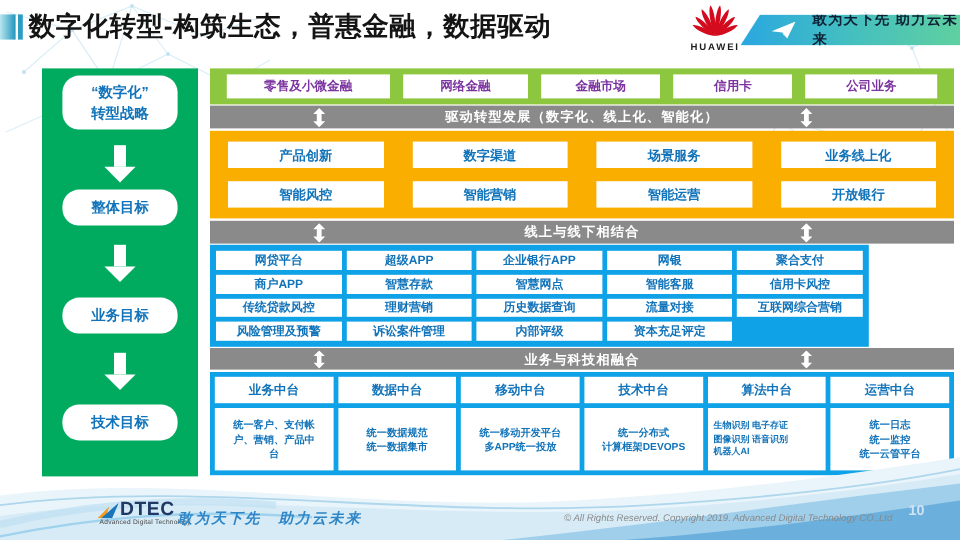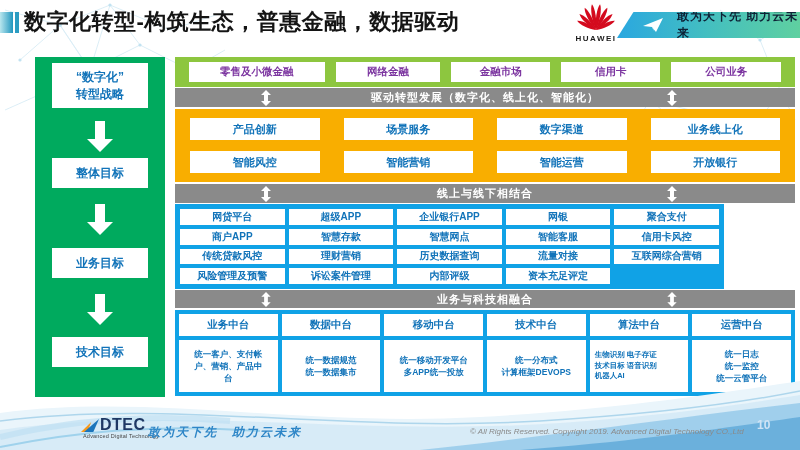--- a/index.html
+++ b/index.html
@@ -22,21 +22,21 @@
   .banner { position:absolute; left:617px; top:12px; width:183px; height:26px;
     background:linear-gradient(90deg,#2aa7e0,#44bfc0,#5fd0a0);
     clip-path:polygon(9% 0,100% 0,100% 100%,0 100%);
     display:flex; align-items:center; }
   .banner-plane { margin-left:26px; margin-right:14px; display:flex; }
   .banner-text { font-size:12px; font-weight:bold; color:#0e2236; letter-spacing:1px; }
 
   
   .sidebar { position:absolute; left:35px; top:57px; width:130px; height:340px; background:#00aa5e; }
   .sb-box { position:absolute; left:17px; width:96px; background:#fff; display:flex; align-items:center; justify-content:center;
-    text-align:center; color:#1173b9; font-size:12px; font-weight:bold; white-space:pre-line; line-height:1.35; }
+    text-align:center; color:#1173b9; font-size:12px; font-weight:bold; white-space:pre-line; line-height:1.35;border-radius:14px; }
   .sb-arrow { position:absolute; left:50%; transform:translateX(-50%); width:26px; }
   .sb-arrow .shaft { width:10px; height:18px; background:#fff; margin:0 auto; }
   .sb-arrow .head { width:0; height:0; border-left:13px solid transparent; border-right:13px solid transparent; border-top:13px solid #fff; }
 
   
   .main { position:absolute; left:175px; top:57px; width:620px; height:340px; }
   .row-green { position:absolute; left:0; top:0; width:620px; height:30px; background:#8dc63f;
     display:grid; grid-template-columns:1.3fr 1fr .95fr .95fr 1.05fr; column-gap:11px; align-items:center; padding:5px 14px; }
   .row-green .cell { background:#fff; height:20px; display:flex; align-items:center; justify-content:center;
     font-size:10.5px; font-weight:bold; color:#7c35a0; }
@@ -177,22 +177,22 @@
         <path fill="#fff" d="M5,0 L10,5 H7 V11 H10 L5,16 L0,11 H3 V5 H0 Z"></path>
       </svg>
     <span>驱动转型发展（数字化、线上化、智能化）</span>
     <svg class="gb-arrow" style="left:492px" width="10" height="16" viewBox="0 0 10 16">
         <path fill="#fff" d="M5,0 L10,5 H7 V11 H10 L5,16 L0,11 H3 V5 H0 Z"></path>
       </svg>
   </div>
 
   <div class="yellow-sec">
     <div class="cell">产品创新</div>
+    <div class="cell">数字渠道</div>
     <div class="cell">场景服务</div>
-    <div class="cell">数字渠道</div>
     <div class="cell">业务线上化</div>
     <div class="cell">智能风控</div>
     <div class="cell">智能营销</div>
     <div class="cell">智能运营</div>
     <div class="cell">开放银行</div>
   </div>
 
   <div class="gray-bar" style="top:127px">
     <svg class="gb-arrow" style="left:86px" width="10" height="16" viewBox="0 0 10 16">
         <path fill="#fff" d="M5,0 L10,5 H7 V11 H10 L5,16 L0,11 H3 V5 H0 Z"></path>
@@ -245,21 +245,21 @@
     <div class="desc">统一客户、支付帐
 户、营销、产品中
 台</div>
     <div class="desc">统一数据规范
 统一数据集市</div>
     <div class="desc">统一移动开发平台
 多APP统一投放</div>
     <div class="desc">统一分布式
 计算框架DEVOPS</div>
     <div class="desc small">生物识别 电子存证
-技术目标 语音识别
+图像识别 语音识别
 机器人AI</div>
     <div class="desc">统一日志
 统一监控
 统一云管平台</div>
   </div>
 </div>
 
 <svg class="bg-waves" viewBox="0 0 800 75">
   <path d="M0,38 C150,18 300,52 480,42 C620,34 720,18 800,6 L800,75 L0,75 Z" fill="#eaf5fb"></path>
   <path d="M0,55 C180,30 360,62 560,48 C680,39 750,28 800,20 L800,75 L0,75 Z" fill="#d2e9f6" opacity=".8"></path>

